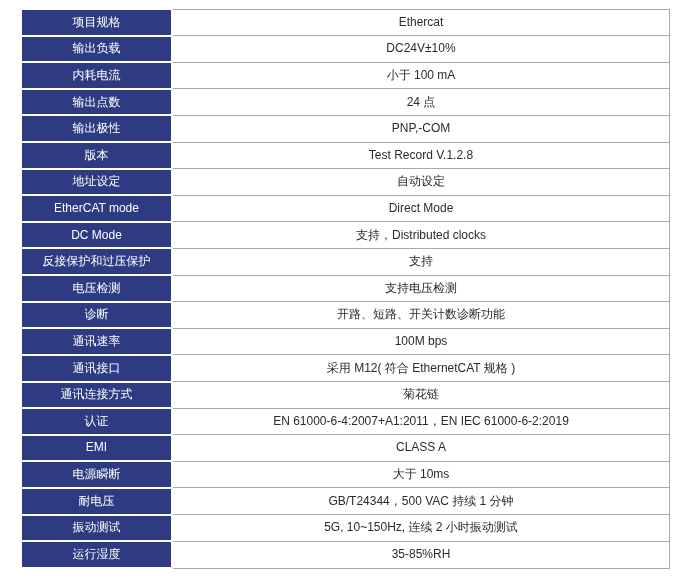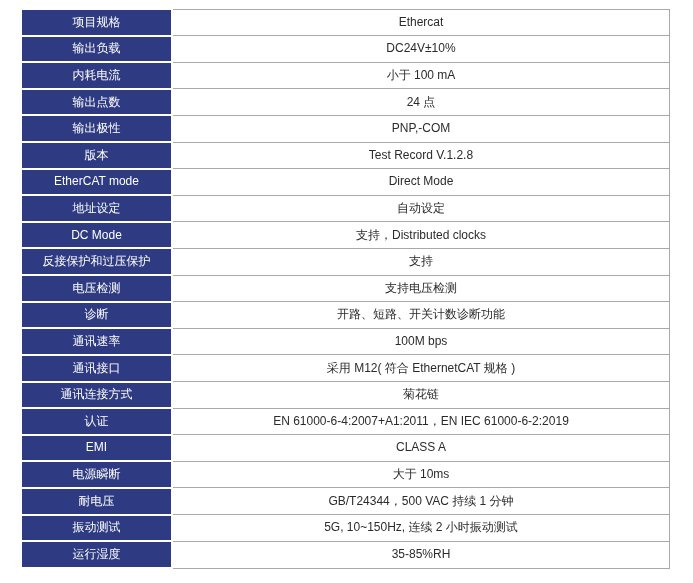--- a/index.html
+++ b/index.html
@@ -74,26 +74,26 @@
         </tr>
         <tr>
           <th>输出极性</th>
           <td>PNP,-COM</td>
         </tr>
         <tr>
           <th>版本</th>
           <td>Test Record V.1.2.8</td>
         </tr>
         <tr>
+          <th>地址设定</th>
+          <td>自动设定</td>
+        </tr>
+        <tr>
           <th>EtherCAT mode</th>
           <td>Direct Mode</td>
-        </tr>
-        <tr>
-          <th>地址设定</th>
-          <td>自动设定</td>
         </tr>
         <tr>
           <th>DC Mode</th>
           <td>支持，Distributed clocks</td>
         </tr>
         <tr>
           <th>反接保护和过压保护</th>
           <td>支持</td>
         </tr>
         <tr>

